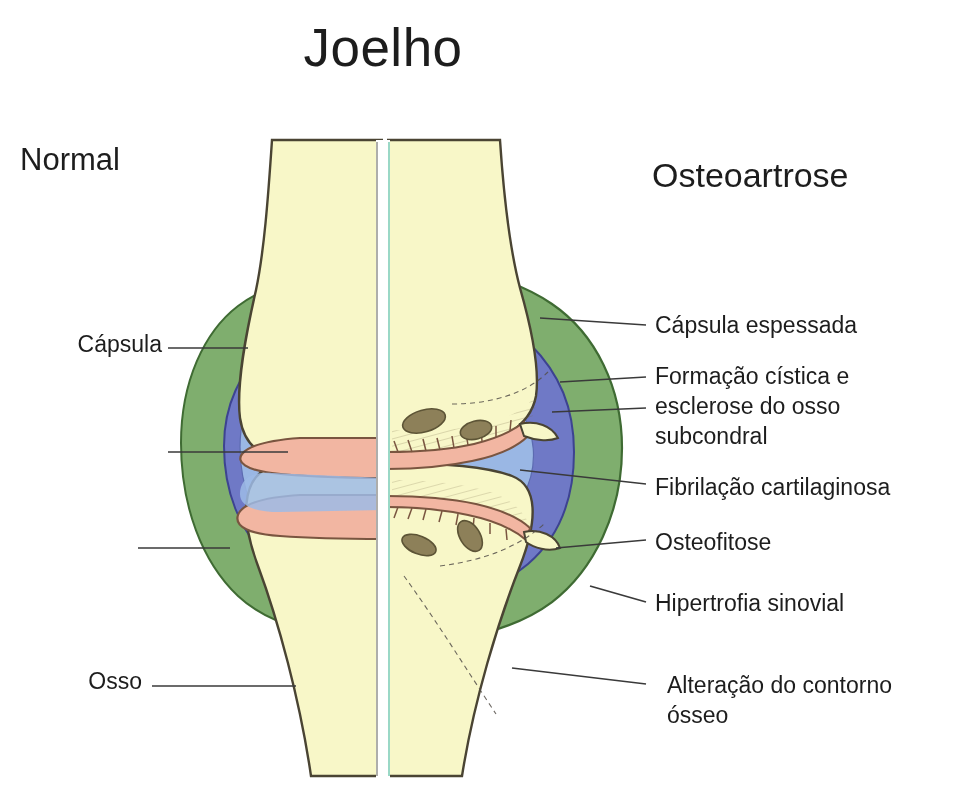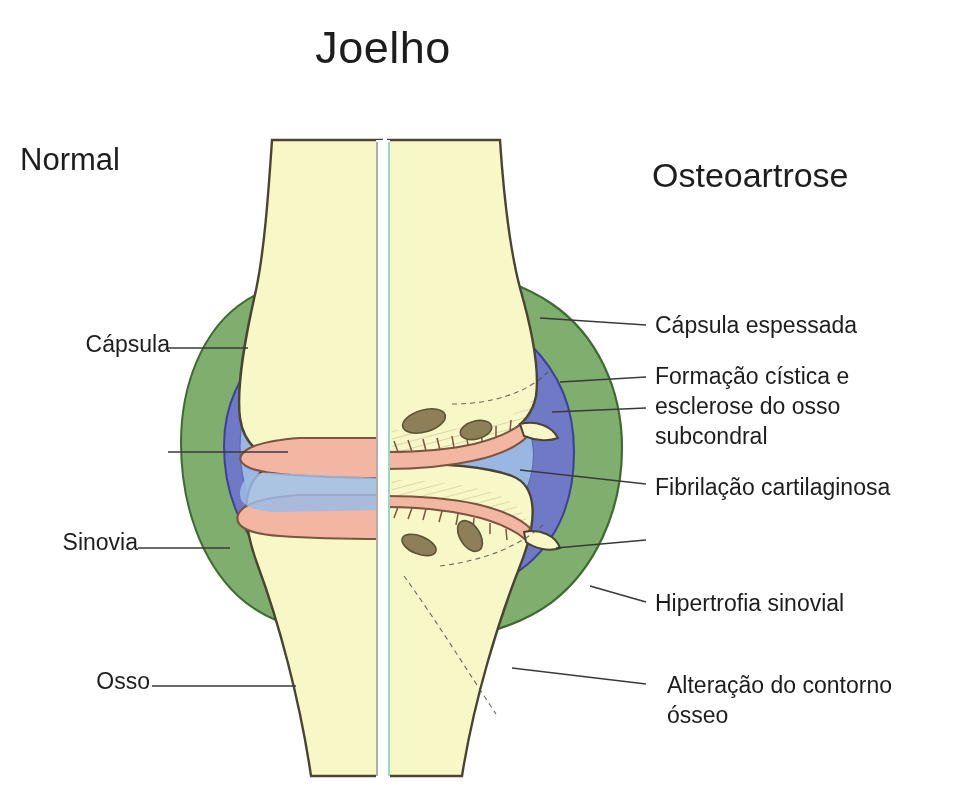--- a/index.html
+++ b/index.html
@@ -7,28 +7,28 @@
     width:956px;height:803px;position:relative;overflow:hidden;
     font-family:"Liberation Sans","DejaVu Sans",sans-serif;
     background:#ffffff;color:#1a1a1a;
   }
   #stage{position:absolute;inset:0;width:956px;height:803px;}
   #art{position:absolute;left:0;top:0;width:956px;height:803px;}
 
   .txt{position:absolute;white-space:pre;color:#1d1d1d;}
   #title{
     left:0;top:22px;width:766px;text-align:center;
-    font-size:45px;line-height:52px;letter-spacing:.5px;
+    font-size:53px;line-height:52px;letter-spacing:.5px;
   }
   #side-normal{left:20px;top:140px;font-size:31px;line-height:40px;}
   #side-oa{left:652px;top:155px;font-size:34px;line-height:40px;}
 
   .lbl{position:absolute;font-size:23px;line-height:28px;white-space:pre;color:#1d1d1d;}
   .lbl.r{text-align:left;}
-  .lbl.l{text-align:right;padding-left:8px;}
+  .lbl.l{text-align:right;}
 
   #lbl-capsula    {left:0px;  top:330px; width:162px;}
   #lbl-cartilagem {left:0px;  top:432px; width:162px;}
   #lbl-sinovia    {left:0px;  top:528px; width:130px;}
   #lbl-osso       {left:0px;  top:667px; width:142px;}
 
   #lbl-capsula-esp {left:655px; top:311px;}
   #lbl-formacao    {left:655px; top:361px; line-height:30px;}
   #lbl-fibrilacao  {left:655px; top:473px;}
   #lbl-osteofitose {left:655px; top:528px;}
@@ -205,25 +205,25 @@
       <path d="M646,602 L590,586"></path>
       <path d="M646,684 L512,668"></path>
     </g>
   </svg>
 
   <div class="txt" id="title">Joelho</div>
   <div class="txt" id="side-normal">Normal</div>
   <div class="txt" id="side-oa">Osteoartrose</div>
 
   <div class="lbl l" id="lbl-capsula">Cápsula</div>
-  <div class="lbl l" id="lbl-sinovia">Sinovia</div>
   <div class="lbl r" id="lbl-capsula-esp">Cápsula espessada</div>
 
   <div class="lbl l" id="lbl-osso">Osso</div>
   <div class="lbl r" id="lbl-formacao">Formação cística e
 esclerose do osso
 subcondral</div>
   <div class="lbl r" id="lbl-fibrilacao">Fibrilação cartilaginosa</div>
+  <div class="lbl r" id="lbl-osteofitose">Osteofitose</div>
   <div class="lbl r" id="lbl-hipertrofia">Hipertrofia sinovial</div>
   <div class="lbl r" id="lbl-alteracao">Alteração do contorno
 ósseo</div>
 
 </div>
 
 </body></html>

